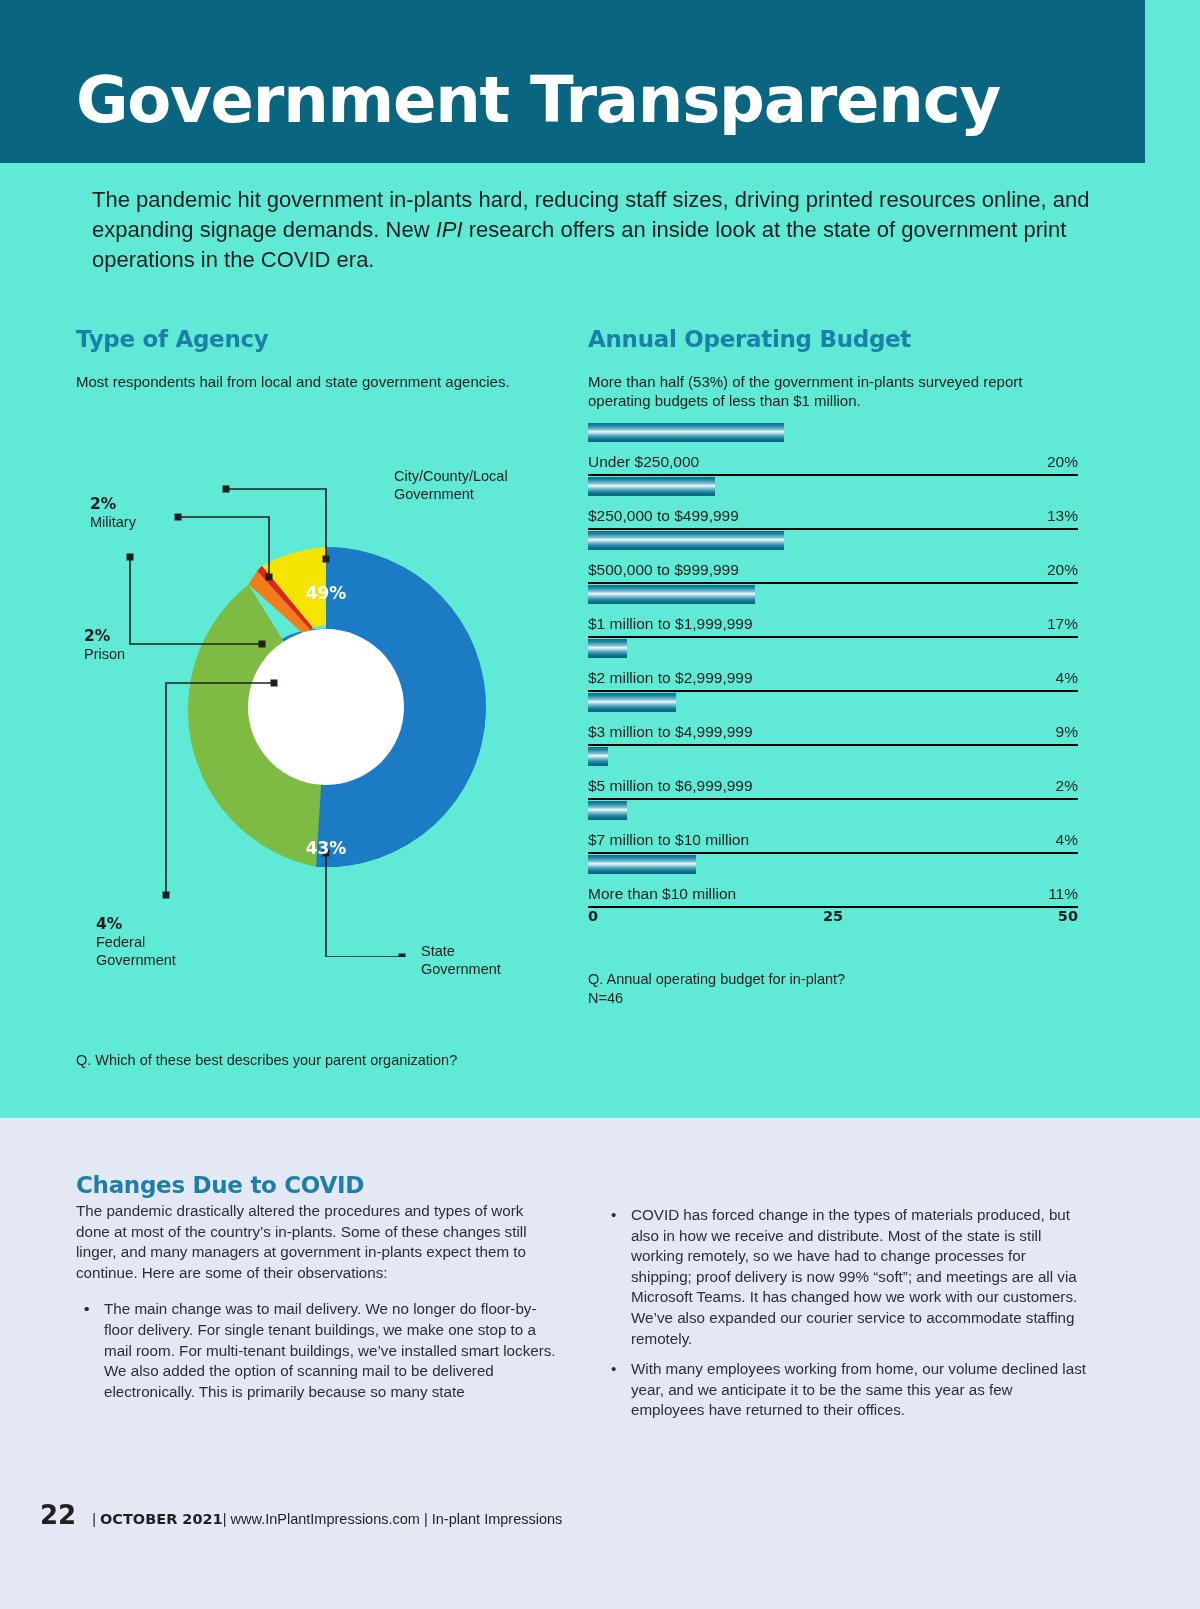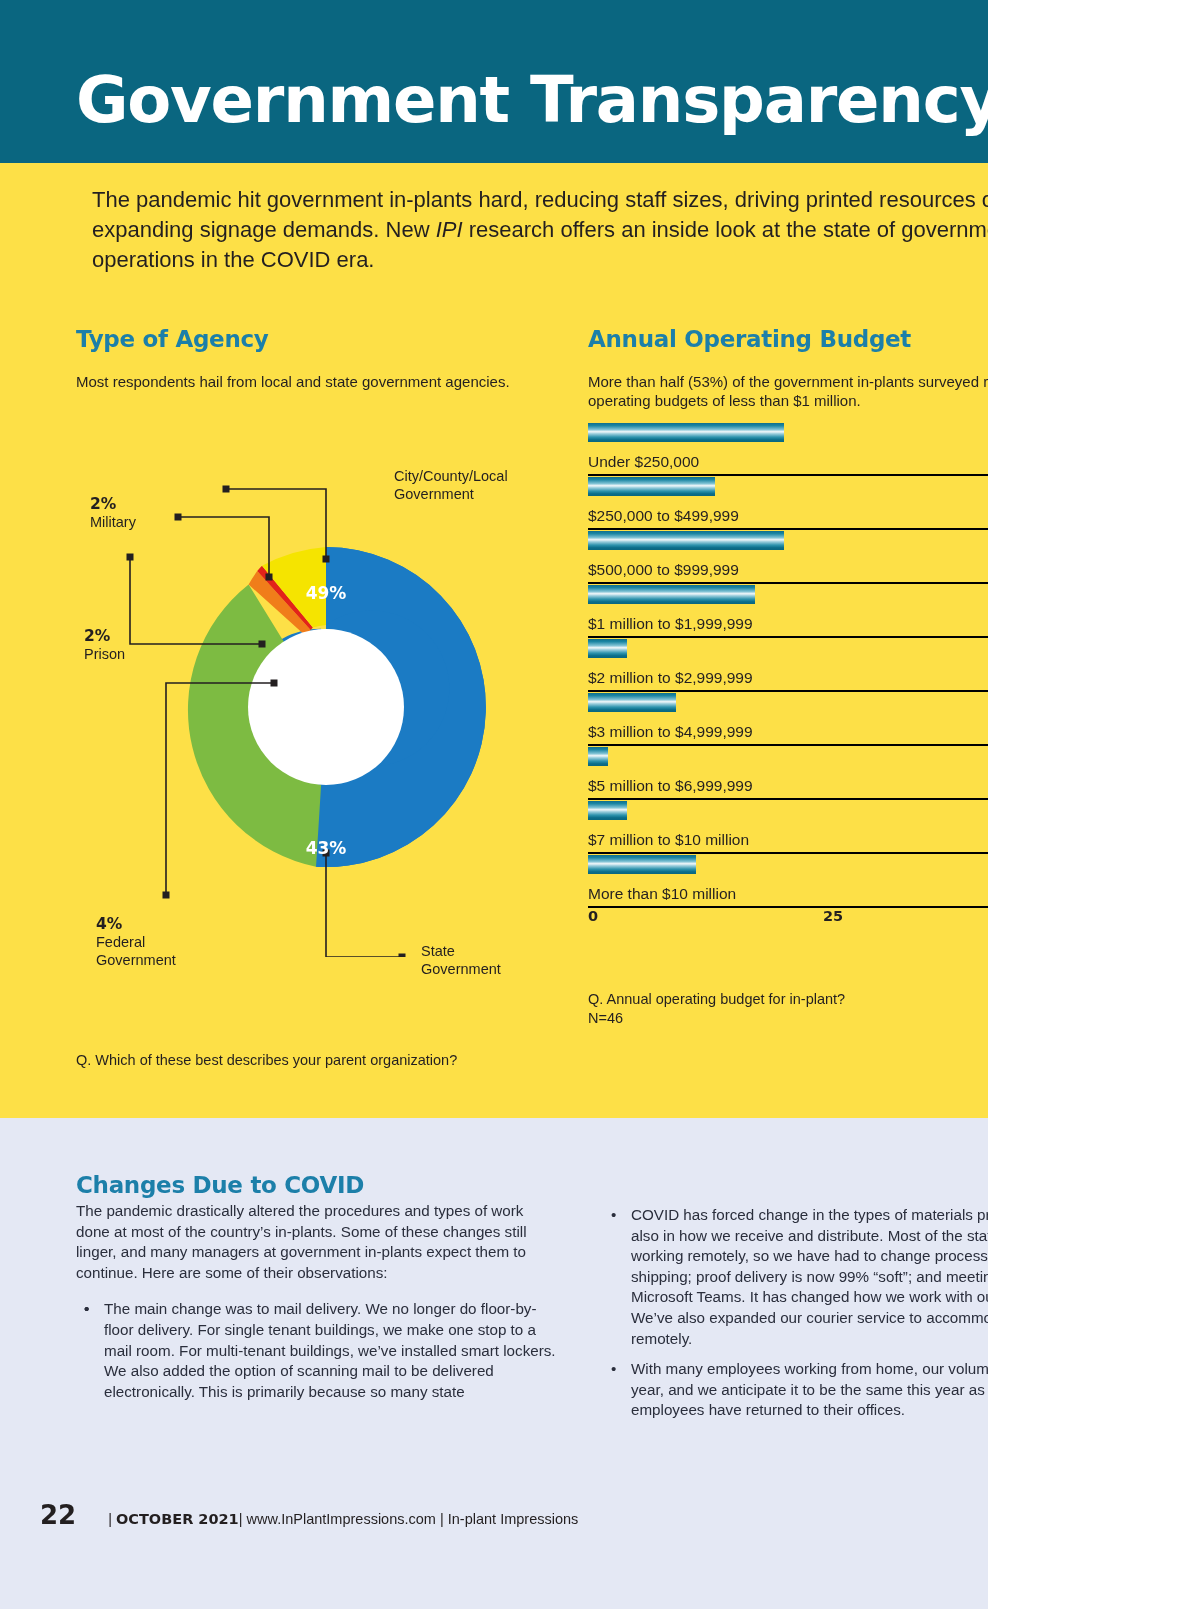--- a/index.html
+++ b/index.html
@@ -3,21 +3,21 @@
 <meta charset="utf-8">
 <style>
   * { box-sizing: border-box; margin: 0; padding: 0; }
   html, body {
     width: 1200px;
     height: 1609px;
     background: #ffffff;
     font-family: "Liberation Sans", sans-serif;
     color: #231f20;
   }
-  .page { position: relative; width: 988px; height: 1609px; overflow: hidden; background:#fde047; }
+  .page { position: relative; width: 1200px; height: 1609px; overflow: hidden; background:#5eead4; }
 
   
   .masthead {
     position: absolute; left: 0; top: 0; width: 1145px; height: 163px;
     background: #0a6680;
   }
   .masthead-title {
     position: absolute; left: 76px; top: 68px;
     font-size: 64px; font-weight: 700; color: #ffffff;
     letter-spacing: -1.2px; line-height: 1;
@@ -90,21 +90,21 @@
                 font-family: "DejaVu Sans", sans-serif; letter-spacing: -0.3px; }
   .covid-cols { display: flex; gap: 44px; margin-top: 3px; }
   .covid-col { width: 483px; font-size: 15.2px; line-height: 20.6px; color: #2a2e3c; }
   .covid-col p { margin-bottom: 16px; }
   .blist { list-style: none; margin-top: 4px; }
   .blist li { position: relative; padding-left: 28px; margin-bottom: 10px; }
   .blist li .bullet { position: absolute; left: 8px; top: 0; }
   .cont { padding-left: 28px; }
 
   
-  .footer { position: absolute; left: 40px; top: 1500px; display: flex; align-items: baseline; gap: 16px; }
+  .footer { position: absolute; left: 40px; top: 1500px; display: flex; align-items: baseline; }
   .pagenum { font-size: 26px; font-weight: 700; color: #231f20; font-family: "DejaVu Sans", sans-serif; }
   .foot-text { margin-left: 16px; font-size: 14.5px; color: #231f20; }
   .foot-text b { font-weight: 700; font-family: "DejaVu Sans", sans-serif; }
 </style>
 </head>
 <body>
 
 <div class="page">
 
   <div class="masthead">
@@ -293,21 +293,21 @@
           </div>
         </div>
       </div>
 
     <div class="axis">
       <span class="t0">0</span>
       <span class="t1">25</span>
       <span class="t2">50</span>
     </div>
 
-    <div class="qnote" style="margin-top:56px;">
+    <div class="qnote" style="margin-top:36px;">
       <div>Q. Annual operating budget for in-plant?</div>
       <div>N=46</div>
     </div>
   </div>
 
   <div class="covid-band"></div>
   <div class="covid-inner">
     <div class="covid-head">Changes Due to COVID</div>
     <div class="covid-cols">
       <div class="covid-col">

